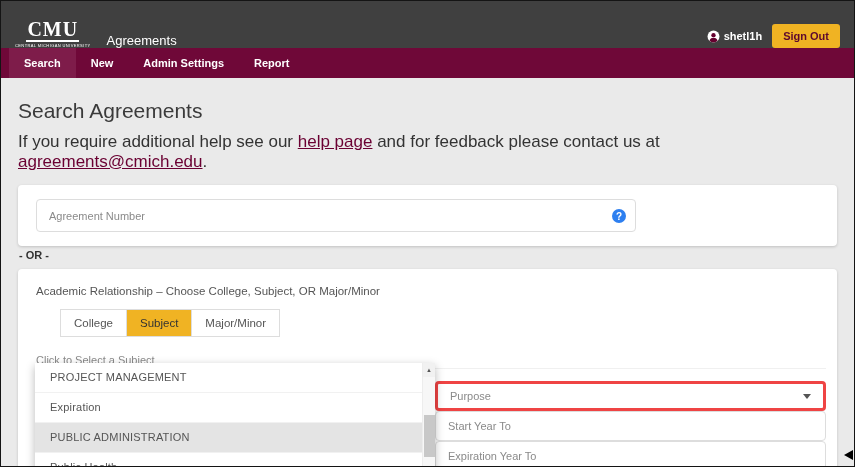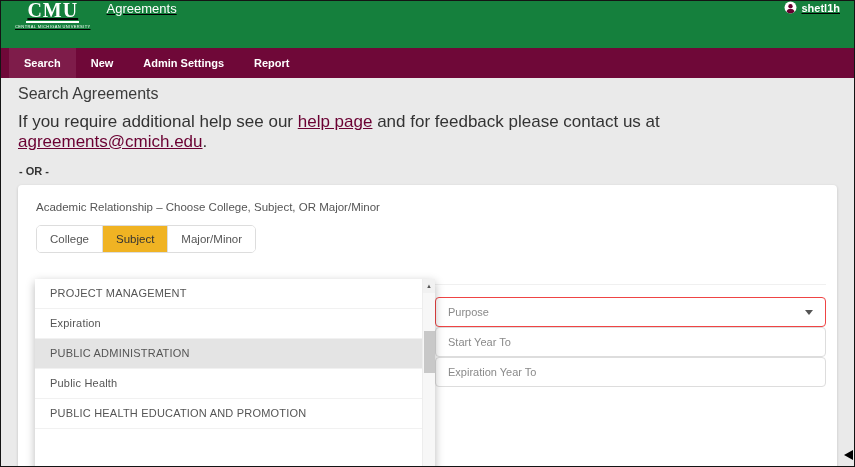--- a/index.html
+++ b/index.html
@@ -4,73 +4,73 @@
 <style>
   * { margin:0; padding:0; box-sizing:border-box; }
   html,body { background:#fff; }
   .screen {
     position:relative; width:855px; height:467px; overflow:hidden;
     border:1px solid #141414; background:#eaeaea;
     font-family:"Liberation Sans", sans-serif;
   }
 
   
-  .header { height:47px; background:#15803d; display:flex; align-items:flex-start; padding:0 14px;text-decoration:underline; }
+  .header { height:47px; background:#404040; display:flex; align-items:flex-end; padding:0 14px; }
   .logo { display:flex; flex-direction:column; align-items:center; color:#fff; cursor:default; }
   .logo-acronym { font-family:"Liberation Serif", serif; font-weight:bold; font-size:20px; line-height:19px; letter-spacing:1px; border-bottom:2px solid #fff; padding:0 1px 1px; }
   .logo-subtext { font-size:4px; letter-spacing:.4px; margin-top:1px; white-space:nowrap; }
   .app-title { color:#fff; font-size:13px; margin-left:16px; font-weight:400; }
   .header-right { margin-left:auto; display:flex; align-items:center; gap:10px; }
   .user-chip { display:flex; align-items:center; gap:4px; color:#fff; font-size:11px; font-weight:bold; }
   .user-icon { width:13px; height:13px; display:block; }
   .signout-btn { background:#f0b323; color:#5c082e; font-size:11px; font-weight:bold; padding:6px 11px; border:none; border-radius:3px; font-family:"Liberation Sans",sans-serif; cursor:pointer; }
 
   
   .nav { height:30px; background:#6f0838; display:flex; align-items:stretch; padding-left:8px; }
   .nav-item { color:#fff; font-size:11px; font-weight:bold; display:flex; align-items:center; padding:0 15px; cursor:pointer; }
   .nav-item.active { background:#7e1c4a; }
 
   
   .content { padding:0 17px; }
-  .page-title { font-size:16px; color:#3b3b3b; font-weight:400; margin:7px 0 9px; }
+  .page-title { font-size:21px; color:#3b3b3b; font-weight:400; margin:21px 0 9px; }
   .help-text { font-size:17px; color:#333; margin-bottom:13px; }
   .help-text a { color:#6a0032; text-decoration:underline; cursor:pointer; }
 
   .card { background:#fff; border-radius:4px; box-shadow:0 1px 3px rgba(0,0,0,.18); }
   .card-agreement { padding:14px 18px; height:61px; }
 
   .agreement-input-wrap { position:relative; width:600px; }
   .text-field { width:100%; height:33px; border:1px solid #ddd; border-radius:4px; padding:0 12px; font-size:11px; color:#555; outline:none; background:#fff; font-family:"Liberation Sans",sans-serif; }
   .text-field::placeholder { color:#8a8a8a; opacity:1; }
   .help-badge { position:absolute; right:10px; top:10px; width:14px; height:14px; border-radius:50%; background:#2d7ff0; color:#fff; font-size:10px; font-weight:bold; display:flex; align-items:center; justify-content:center; cursor:pointer; }
 
   .or-divider { font-size:11px; font-weight:bold; color:#333; margin:3px 0 8px 1px; }
 
   
   .card-academic { position:relative; height:330px; padding:16px 18px; }
   .section-label { font-size:11.5px; color:#555; }
-  .tab-group { display:inline-flex; border:1px solid #ddd; border-radius:5px; overflow:hidden; margin-top:12px; background:#fff; }
+  .tab-group { display:inline-flex; border:1px solid #ddd; border-radius:0; overflow:hidden; margin-top:12px; background:#fff;margin-left:24px; }
   .tab { font-size:11.5px; color:#555; padding:7px 13px; background:#fff; border-right:1px solid #ddd; cursor:pointer; }
   .tab:last-child { border-right:none; }
   .tab.active { background:#f0b323; color:#333; }
   .select-placeholder { font-size:11px; color:#8a8a8a; margin-top:17px; cursor:pointer; }
 
   
   .subject-panel { position:absolute; left:17px; top:94px; width:400px; height:242px; background:#fff; box-shadow:0 3px 9px rgba(0,0,0,.28); z-index:5; }
   .subject-list { height:100%; overflow:hidden; margin-right:13px; }
   .subject-option { height:30px; line-height:29px; padding-left:15px; font-size:11px; color:#555; border-bottom:1px solid #f1f1f1; letter-spacing:.2px; white-space:nowrap; cursor:pointer; }
   .subject-option.highlighted { background:#e4e4e4; }
   .panel-scrollbar { position:absolute; top:0; right:0; width:13px; height:100%; background:#f7f7f7; border-left:1px solid #ededed; }
   .scroll-up { height:14px; display:flex; align-items:center; justify-content:center; font-size:6px; color:#555; background:#f1f1f1; cursor:pointer; }
   .scroll-thumb { position:absolute; top:52px; left:1px; width:11px; height:42px; background:#c8c8c8; cursor:grab; }
 
   
   .right-col { position:absolute; left:417px; top:99px; width:391px; }
   .right-divider { border-top:1px solid #f0f0f0; }
-  .purpose-select { height:30px; border:1px solid #ef4444; border-radius:4px; display:flex; align-items:center; justify-content:space-between; padding:0 12px; font-size:11px; color:#8a8a8a; margin-top:12px; background:#fff; cursor:pointer; }
+  .purpose-select { height:30px; border:3px solid #ef4444; border-radius:4px; display:flex; align-items:center; justify-content:space-between; padding:0 12px; font-size:11px; color:#8a8a8a; margin-top:12px; background:#fff; cursor:pointer; }
   .caret-down { width:0; height:0; border-left:4px solid transparent; border-right:4px solid transparent; border-top:5px solid #555; }
   .year-field { height:30px; }
 
   
   .cursor-mark { position:absolute; left:843px; top:449px; width:0; height:0; border-top:5px solid transparent; border-bottom:5px solid transparent; border-right:9px solid #000; }
 </style>
 </head>
 <body>
 
 <div class="screen">
@@ -83,49 +83,57 @@
     <div class="app-title">Agreements</div>
     <div class="header-right">
       <div class="user-chip">
         <svg class="user-icon" viewBox="0 0 24 24">
           <circle cx="12" cy="12" r="11" fill="#ffffff"></circle>
           <circle cx="12" cy="9.5" r="4" fill="#65002f"></circle>
           <path d="M4.5 19.5 C6 15.5 9 14.2 12 14.2 C15 14.2 18 15.5 19.5 19.5 C17.5 21.7 14.9 23 12 23 C9.1 23 6.5 21.7 4.5 19.5 Z" fill="#65002f"></path>
         </svg>
         <span>shetl1h</span>
       </div>
+      <button class="signout-btn">Sign Out</button>
     </div>
   </div>
 
   <div class="nav">
     <div class="nav-item active">Search</div>
     <div class="nav-item">New</div>
     <div class="nav-item">Admin Settings</div>
     <div class="nav-item">Report</div>
   </div>
 
   <div class="content">
 
     <div class="page-title">Search Agreements</div>
 
     <div class="help-text"><span>If you require additional help see our </span><a>help page</a><span> and for feedback please contact us at </span><a>agreements@cmich.edu</a><span>.</span></div>
 
+    <div class="card card-agreement">
+      <div class="agreement-input-wrap">
+        <input class="text-field" type="text" placeholder="Agreement Number" style="">
+        <div class="help-badge">?</div>
+      </div>
+    </div>
 
     <div class="or-divider">- OR -</div>
 
     <div class="card card-academic">
 
       <div class="section-label">Academic Relationship – Choose College, Subject, OR Major/Minor</div>
 
       <div class="tab-group">
         <div class="tab">College</div>
         <div class="tab active">Subject</div>
         <div class="tab">Major/Minor</div>
       </div>
 
+      <div class="select-placeholder">Click to Select a Subject</div>
 
       
       <div class="subject-panel">
         <div class="subject-list">
           <div class="subject-option">PROJECT MANAGEMENT</div>
           <div class="subject-option">Expiration</div>
           <div class="subject-option highlighted">PUBLIC ADMINISTRATION</div>
           <div class="subject-option">Public Health</div>
           <div class="subject-option">PUBLIC HEALTH EDUCATION AND PROMOTION</div>
         </div>

